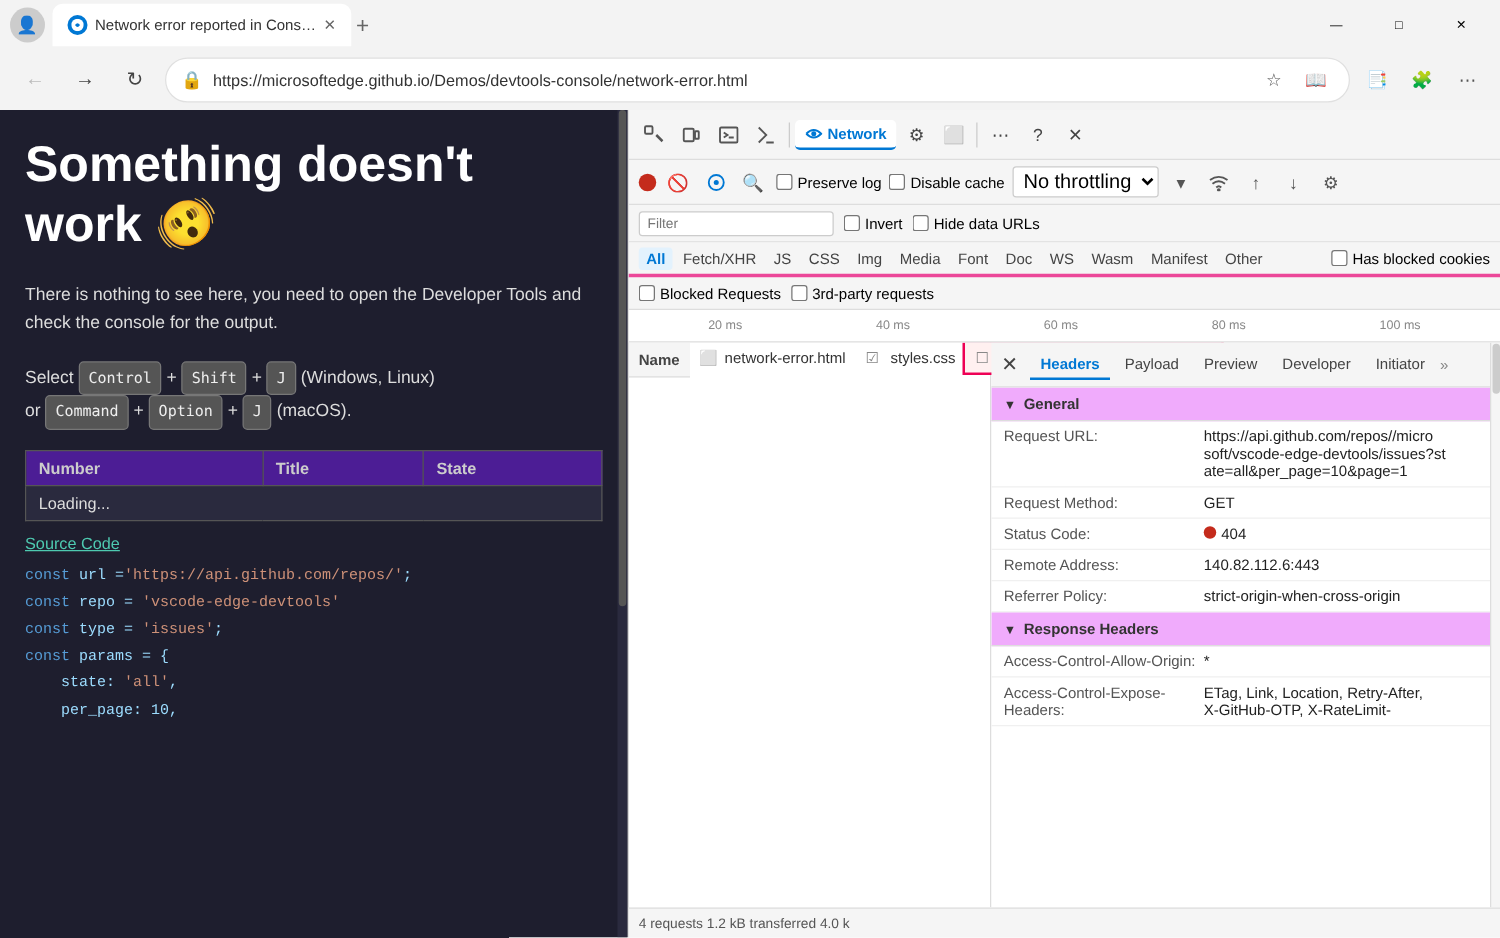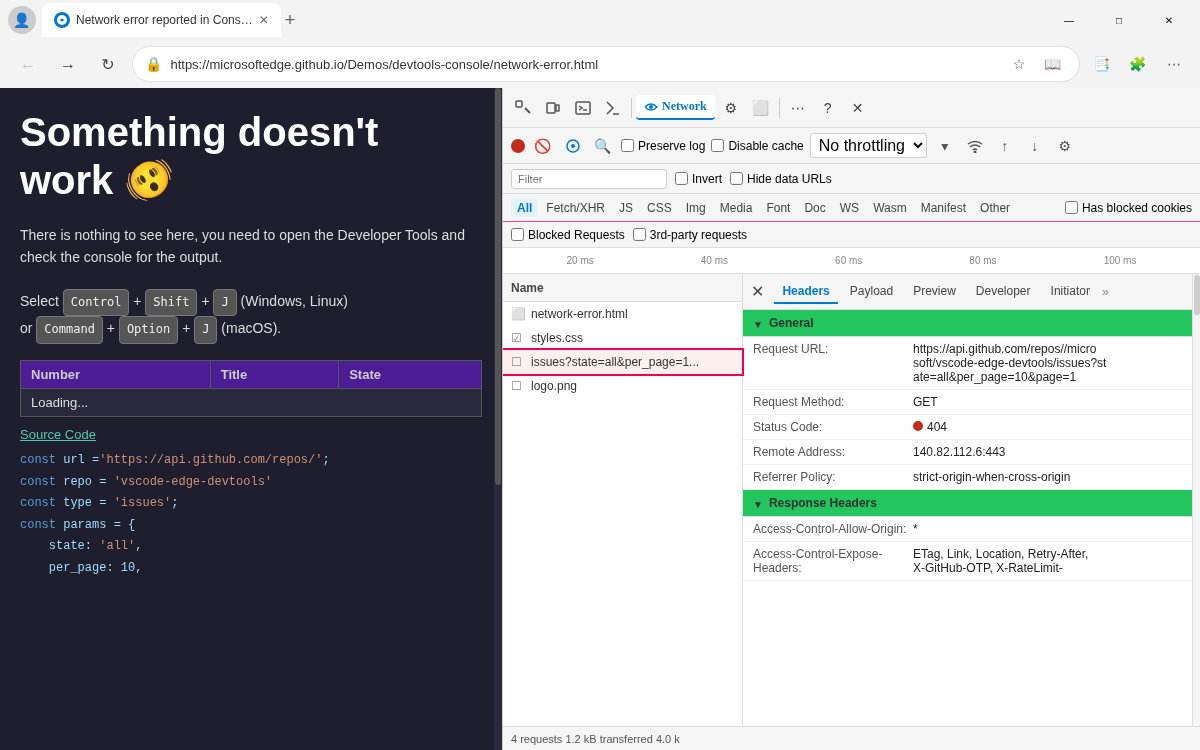--- a/index.html
+++ b/index.html
@@ -52,73 +52,73 @@
     .code-block .str { color: #ce9178; }
     .code-block .kw { color: #569cd6; }
     .code-block .prop { color: #9cdcfe; }
 
     
     .devtools { flex: 1; background: white; display: flex; flex-direction: column; border-left: 1px solid #ccc; }
 
     
     .devtools-toolbar { display: flex; align-items: center; height: 40px; background: #f5f5f5; border-bottom: 1px solid #ddd; padding: 0 6px; gap: 2px; }
     .dt-icon-btn { width: 28px; height: 28px; border: none; background: none; cursor: pointer; border-radius: 4px; display: flex; align-items: center; justify-content: center; font-size: 14px; color: #444; }
-    .dt-tab { display: flex; align-items: center; gap: 4px; padding: 4px 8px; border-radius: 4px; cursor: pointer; font-size: 12px; color: #444; font-family: Liberation Serif, serif; }
+    .dt-tab { display: flex; align-items: center; gap: 4px; padding: 4px 8px; border-radius: 4px; cursor: pointer; font-size: 12px; color: #444; }
     .dt-tab.active { background: white; border-bottom: 2px solid #0078d4; color: #0078d4; font-weight: 600; }
     .dt-sep { width: 1px; height: 20px; background: #ccc; margin: 0 2px; }
 
     
     .network-bar { display: flex; align-items: center; height: 36px; background: #f5f5f5; border-bottom: 1px solid #ddd; padding: 0 8px; gap: 6px; }
     .record-btn { width: 14px; height: 14px; border-radius: 50%; background: #c42b1c; border: none; cursor: pointer; }
     .nb-checkbox { display: flex; align-items: center; gap: 4px; font-size: 12px; }
     .nb-select { font-size: 16px; border: 1px solid #ccc; border-radius: 3px; padding: 2px 4px; background: white; }
     .nb-icon-btn { background: none; border: none; cursor: pointer; font-size: 14px; color: #555; width: 24px; height: 24px; display: flex; align-items: center; justify-content: center; }
 
     
     .filter-bar { display: flex; align-items: center; height: 30px; background: #f5f5f5; border-bottom: 1px solid #ddd; padding: 0 8px; gap: 8px; font-size: 12px; }
     .filter-input { flex: 0 0 140px; height: 20px; border: 1px solid #ccc; border-radius: 3px; padding: 0 6px; font-size: 11px; }
 
     
-    .type-filter { display: flex; align-items: center; height: 28px; background: #f5f5f5; border-bottom: 1px solid #ec4899; padding: 0 8px; gap: 2px; font-size: 12px; }
+    .type-filter { display: flex; align-items: center; height: 28px; background: #f5f5f5; border-bottom: 3px solid #ec4899; padding: 0 8px; gap: 2px; font-size: 12px; }
     .type-btn { padding: 2px 6px; border-radius: 3px; border: none; background: none; cursor: pointer; font-size: 12px; color: #444; }
     .type-btn.active { background: #e3f2fd; color: #0078d4; font-weight: 600; }
 
     
     .blocked-bar { display: flex; align-items: center; height: 26px; background: #f5f5f5; border-bottom: 1px solid #ddd; padding: 0 8px; gap: 8px; font-size: 12px; }
 
     
     .timeline { height: 26px; background: white; border-bottom: 1px solid #ddd; display: flex; align-items: center; padding: 0 10px; position: relative; font-size: 10px; color: #888; }
     .timeline-marks { display: flex; flex: 1; justify-content: space-around; }
 
     
     .network-content { display: flex; flex: 1; overflow: hidden; }
 
     
-    .file-list { width: 240px; border-right: 1px solid #ddd; display: flex; flex-direction: column; }
+    .file-list { width: 290px; border-right: 1px solid #ddd; display: flex; flex-direction: row; }
     .file-list-header { display: flex; align-items: center; height: 28px; background: #f5f5f5; border-bottom: 1px solid #ddd; padding: 0 8px; font-size: 12px; font-weight: 600; color: #444; }
     .file-item { display: flex; align-items: center; height: 24px; padding: 0 8px; font-size: 12px; color: #333; gap: 6px; cursor: pointer; }
     .file-item.selected { background: #fff3cd; outline: 2px solid #e0a000; }
     .file-icon { font-size: 12px; color: #888; width: 14px; }
     .file-name { overflow: hidden; text-overflow: ellipsis; white-space: nowrap; }
     .file-icon-html { color: #e44d26; }
 
     
     .net-status { height: 24px; background: #f5f5f5; border-top: 1px solid #ddd; display: flex; align-items: center; padding: 0 8px; font-size: 11px; color: #555; gap: 8px; }
 
     
     .headers-panel { flex: 1; display: flex; flex-direction: column; overflow: hidden; }
     .headers-tabs { display: flex; align-items: center; height: 36px; background: #f5f5f5; border-bottom: 1px solid #ddd; padding: 0 8px; gap: 4px; }
     .close-panel { background: none; border: none; cursor: pointer; font-size: 16px; color: #444; margin-right: 6px; }
     .header-tab { padding: 4px 8px; font-size: 12px; color: #444; border-bottom: 2px solid transparent; cursor: pointer; }
     .header-tab.active { color: #0078d4; border-bottom-color: #0078d4; font-weight: 600; }
     .more-tabs { font-size: 12px; color: #888; }
 
     
     .headers-content { flex: 1; overflow-y: auto; padding: 0; }
-    .section-header { display: flex; align-items: flex-end; padding: 6px 10px; background: #22c55e; font-size: 12px; font-weight: 600; color: #333; border-bottom: 1px solid #ddd; cursor: pointer; }
+    .section-header { display: flex; align-items: flex-end; padding: 6px 10px; background: #f0abfc; font-size: 12px; font-weight: 600; color: #333; border-bottom: 1px solid #ddd; cursor: pointer; }
     .section-header::before { content: '▼'; margin-right: 6px; font-size: 10px; }
     .header-row { display: flex; padding: 5px 10px; font-size: 12px; border-bottom: 1px solid #f0f0f0; }
     .header-name { color: #555; min-width: 160px; flex-shrink: 0; }
     .header-value { color: #222; word-break: break-all; }
     .status-dot { display: inline-block; width: 10px; height: 10px; border-radius: 50%; background: #c42b1c; margin-right: 4px; }
 
     
     .headers-content::-webkit-scrollbar { width: 8px; }
     .headers-content::-webkit-scrollbar-track { background: #f5f5f5; }
     .headers-content::-webkit-scrollbar-thumb { background: #ccc; border-radius: 4px; }

